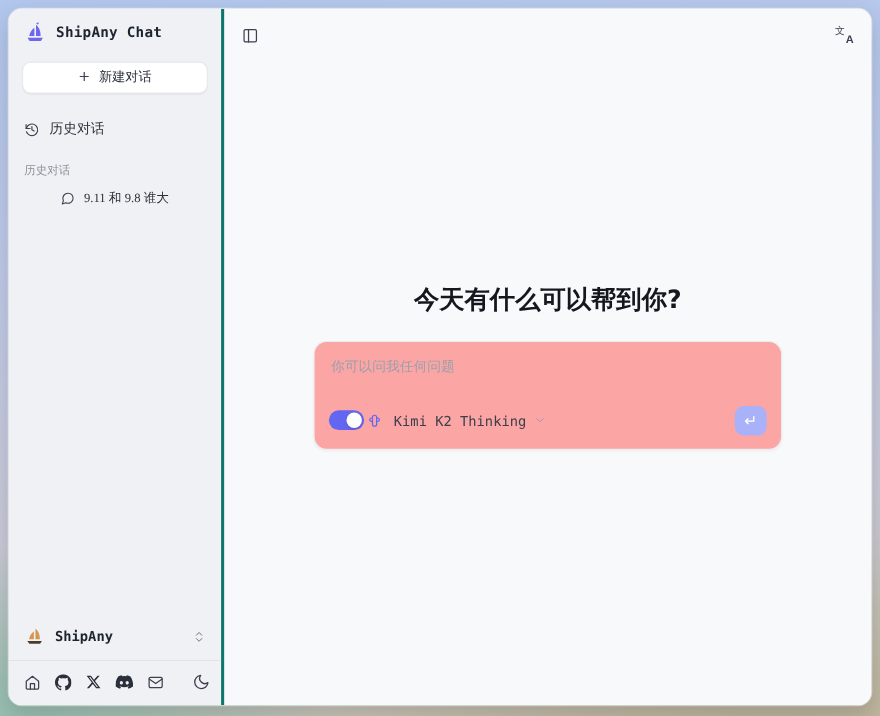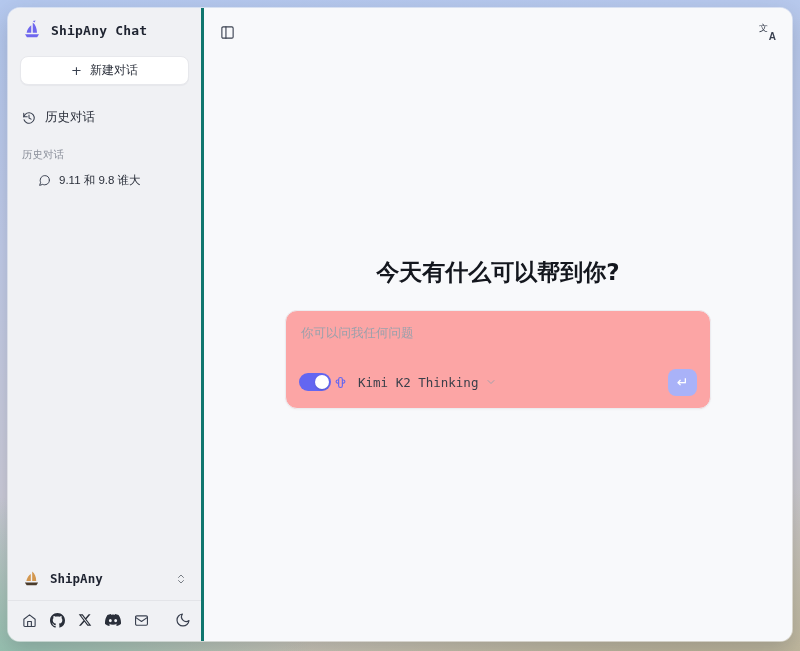--- a/index.html
+++ b/index.html
@@ -30,21 +30,21 @@
     font-size:12px; color:#2a2f3a; box-shadow:0 1px 1px rgba(15,20,40,.04); cursor:pointer;
   }
   .plus-glyph { font-size:13px; color:#3a4150; line-height:1; }
   .nav-item {
     display:flex; align-items:center; gap:9px; padding:8px 14px; margin-top:16px;
     font-size:12.5px; color:#2a2f3a; cursor:pointer; border-radius:8px;
   }
   .section-label { padding:14px 14px 4px; font-size:10.5px; color:#8b909b; }
   .history-item {
     display:flex; align-items:center; gap:8px; padding:7px 30px;
-    font-family:Liberation Sans, sans-serif; font-size:11.5px; color:#2a2f3a; cursor:pointer;
+    font-family:Liberation Serif, serif; font-size:11.5px; color:#2a2f3a; cursor:pointer;justify-content:center;
   }
   .spacer { flex:1; }
   .footer-brand { display:flex; align-items:center; gap:9px; padding:12px 14px; cursor:pointer; }
   .footer-brand-name { font-family:"DejaVu Sans Mono", monospace; font-weight:bold; font-size:12.5px; color:#1e2330; }
   .footer-brand .chevrons { margin-left:auto; }
   .footer-icons { border-top:1px solid #e3e4e8; display:flex; align-items:center; gap:13px; padding:11px 14px 13px; }
   .vsep { width:1px; height:16px; background:#dcdde2; margin-left:auto; }
   .icon-btn { display:flex; align-items:center; justify-content:center; cursor:pointer; background:none; border:none; padding:0; }
   svg.ic { stroke:#3a4150; fill:none; stroke-width:1.8; stroke-linecap:round; stroke-linejoin:round; }
   svg.ic-fill { fill:#2a2f3a; stroke:none; }

